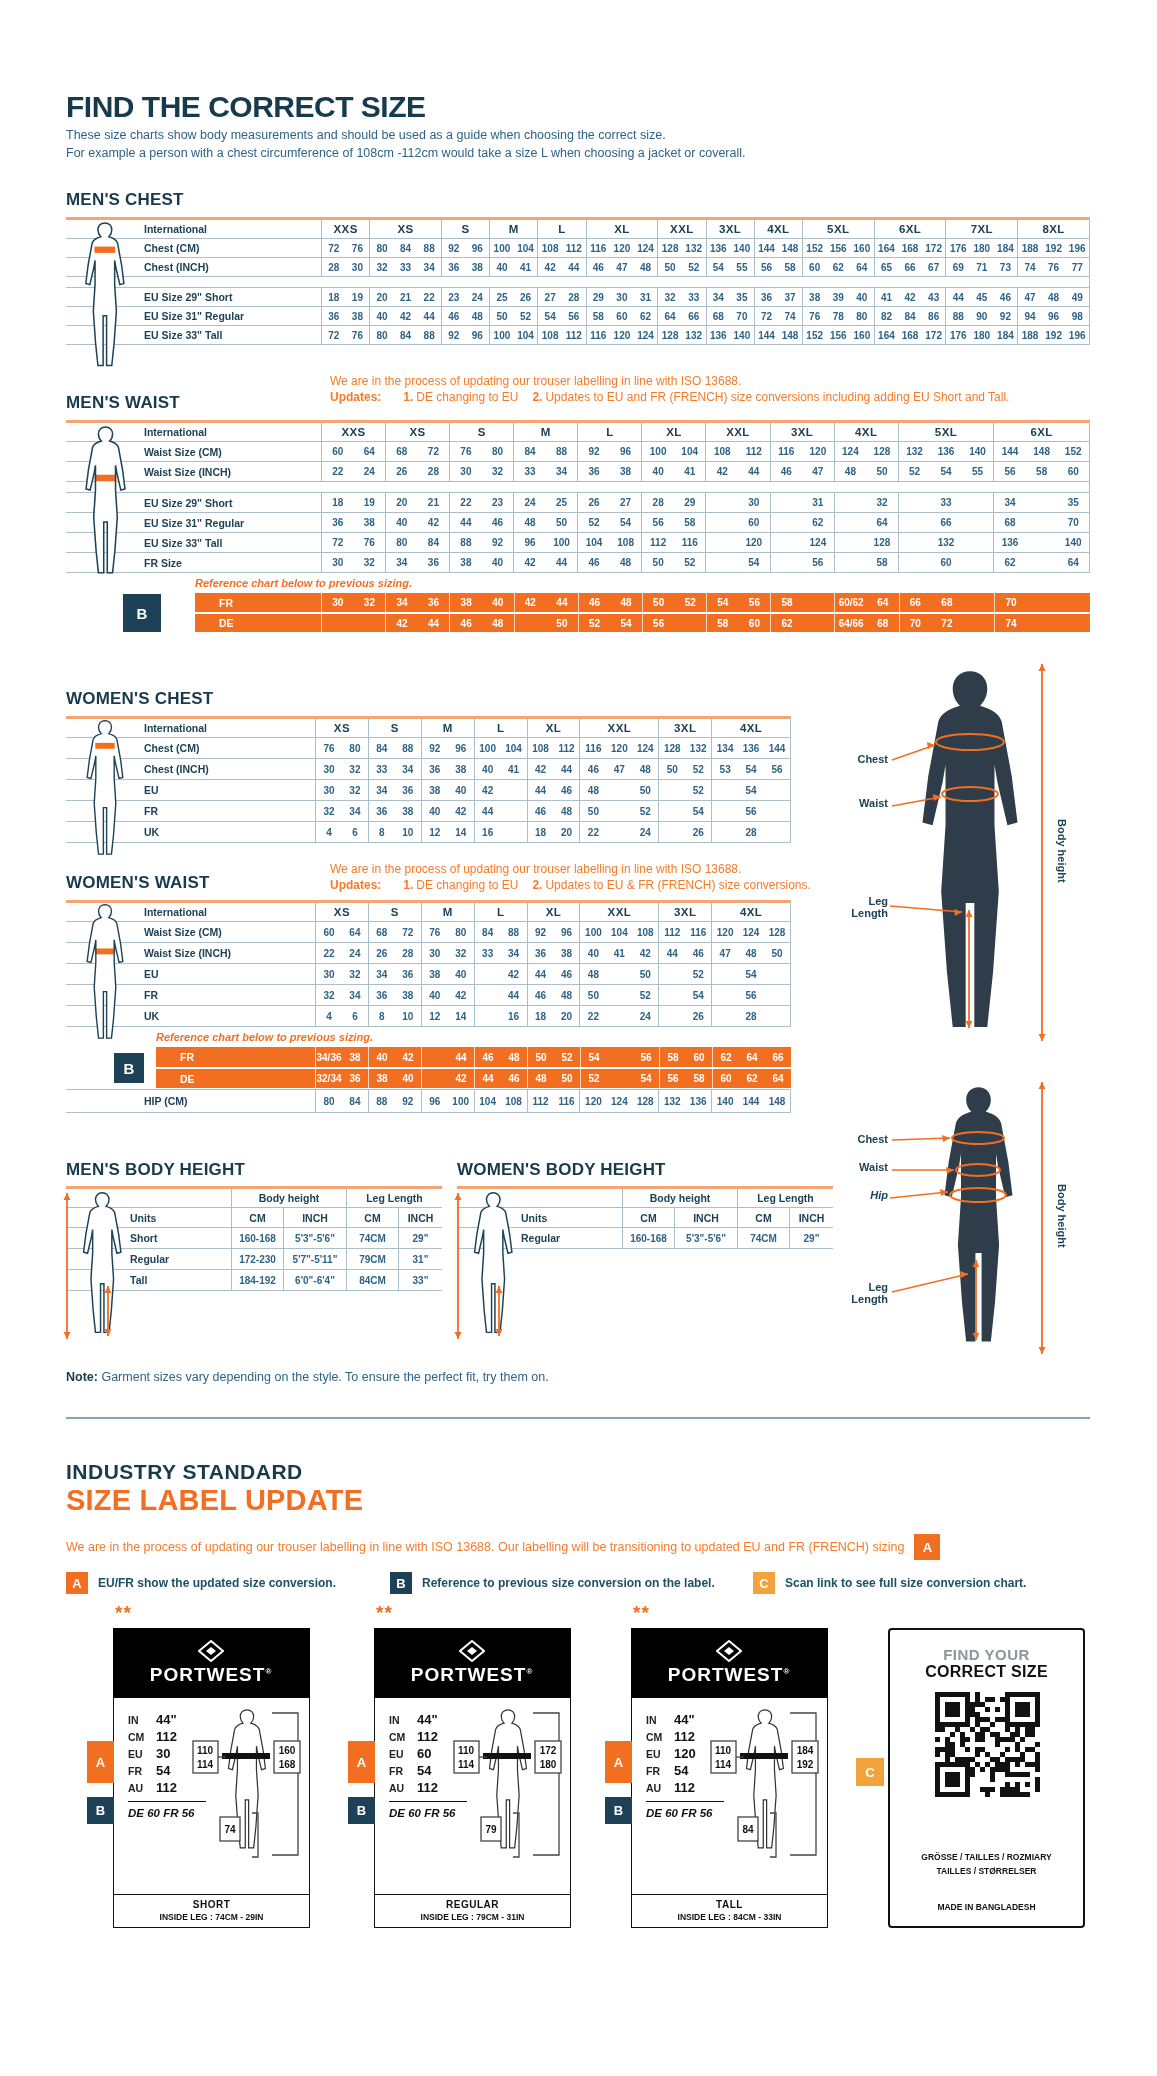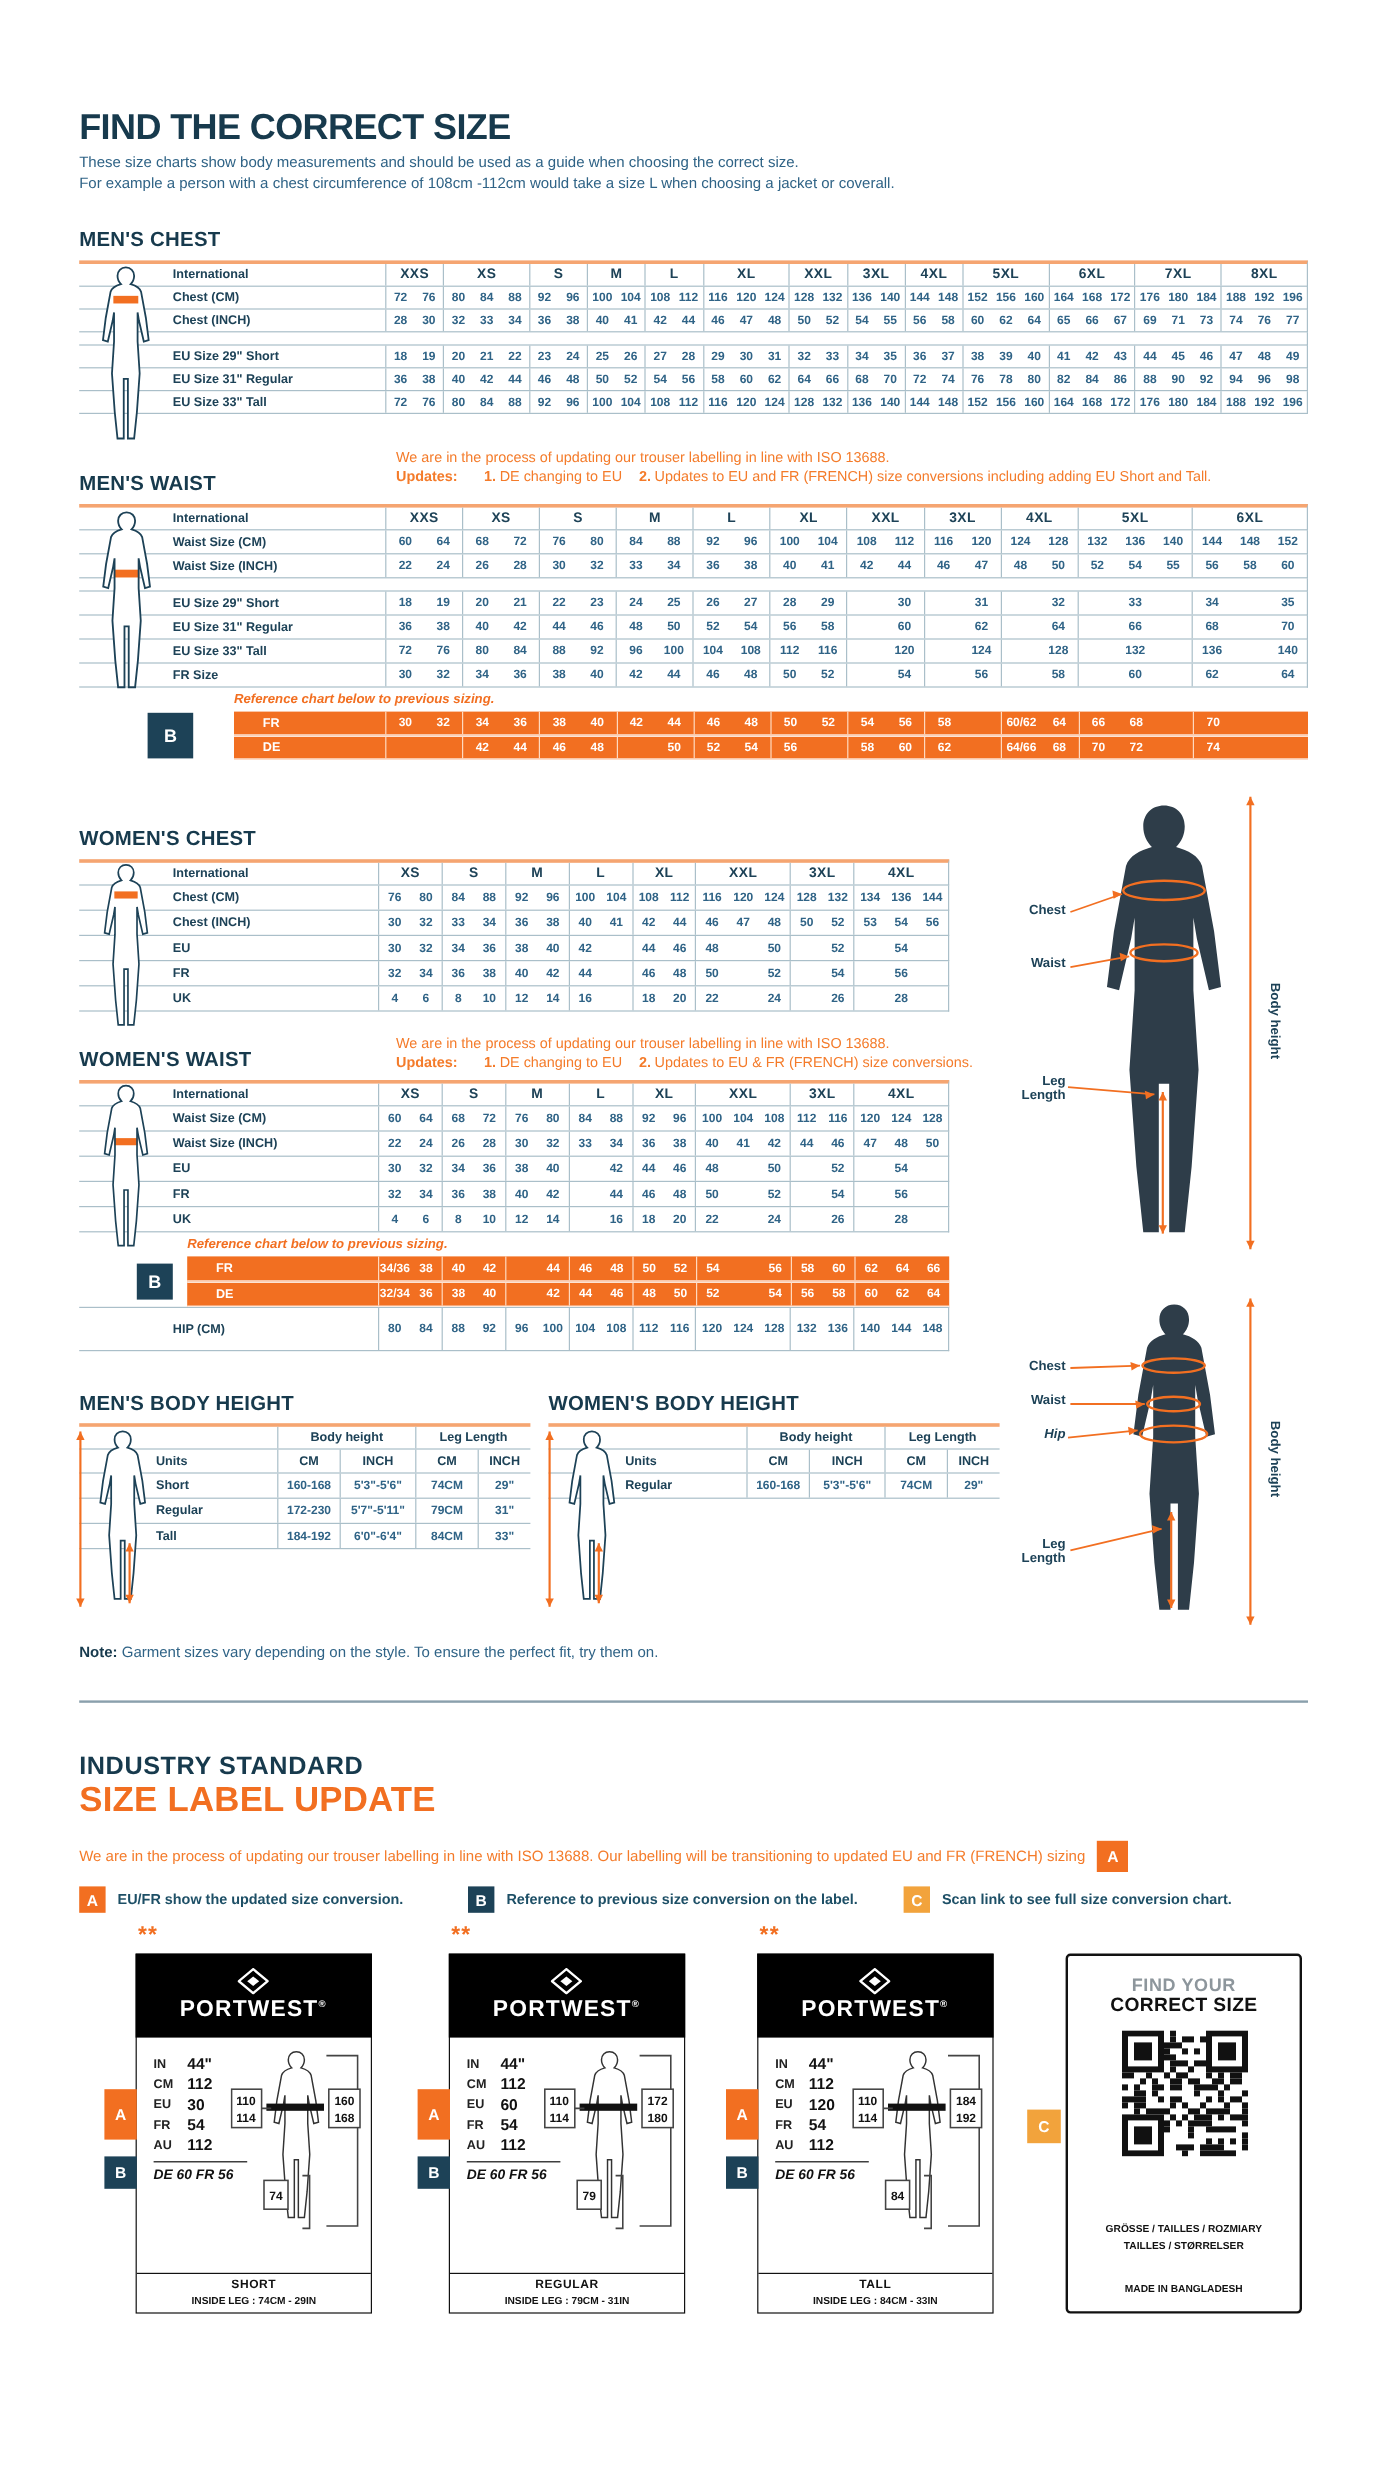--- a/index.html
+++ b/index.html
@@ -1745,21 +1745,21 @@
             <span class="tval">58</span>
           </div>
           <div class="tgroup" style="flex-grow: 3;">
             <span class="tval">60</span>
             <span class="tval">62</span>
             <span class="tval">64</span>
           </div>
         </div>
         <div class="bbadge" style="width: 30px; height: 30px; left: -42px; top: 26px;">B</div>
       </div>
-      <div class="trow " style="height: 37px; border-top: 1px solid rgb(170, 191, 201);">
+      <div class="trow " style="height: 24px; border-top: 1px solid rgb(170, 191, 201);">
         <div class="tlabel" style="width: 249px; padding-left: 78px;">HIP (CM)</div>
         <div class="tgroup" style="flex-grow: 2;">
           <span class="tval">80</span>
           <span class="tval">84</span>
         </div>
         <div class="tgroup" style="flex-grow: 2;">
           <span class="tval">88</span>
           <span class="tval">92</span>
         </div>
         <div class="tgroup" style="flex-grow: 2;">

